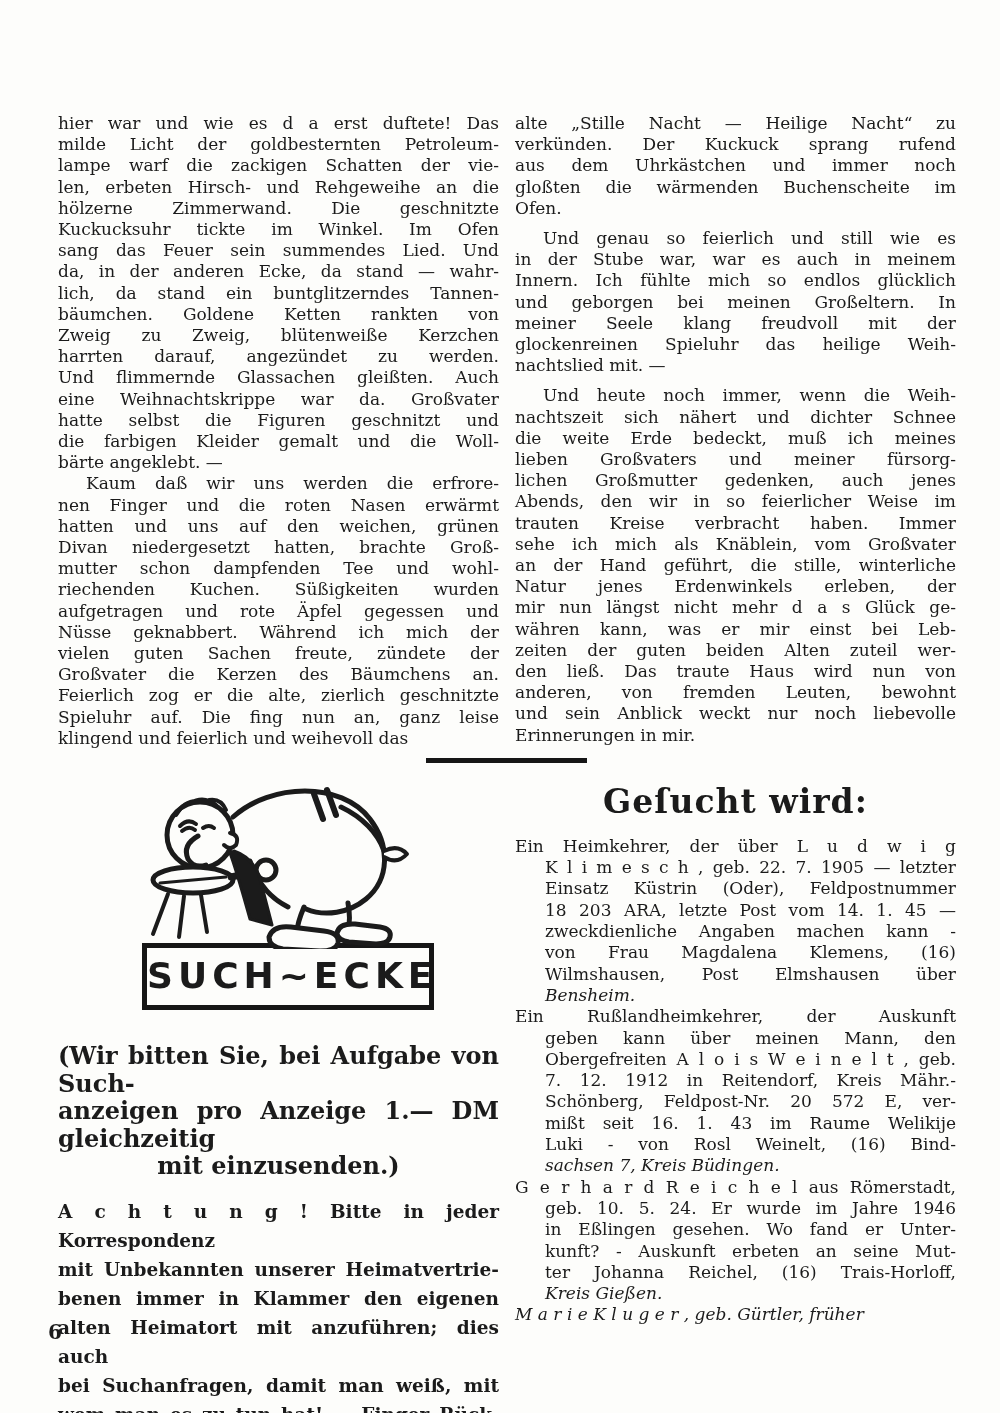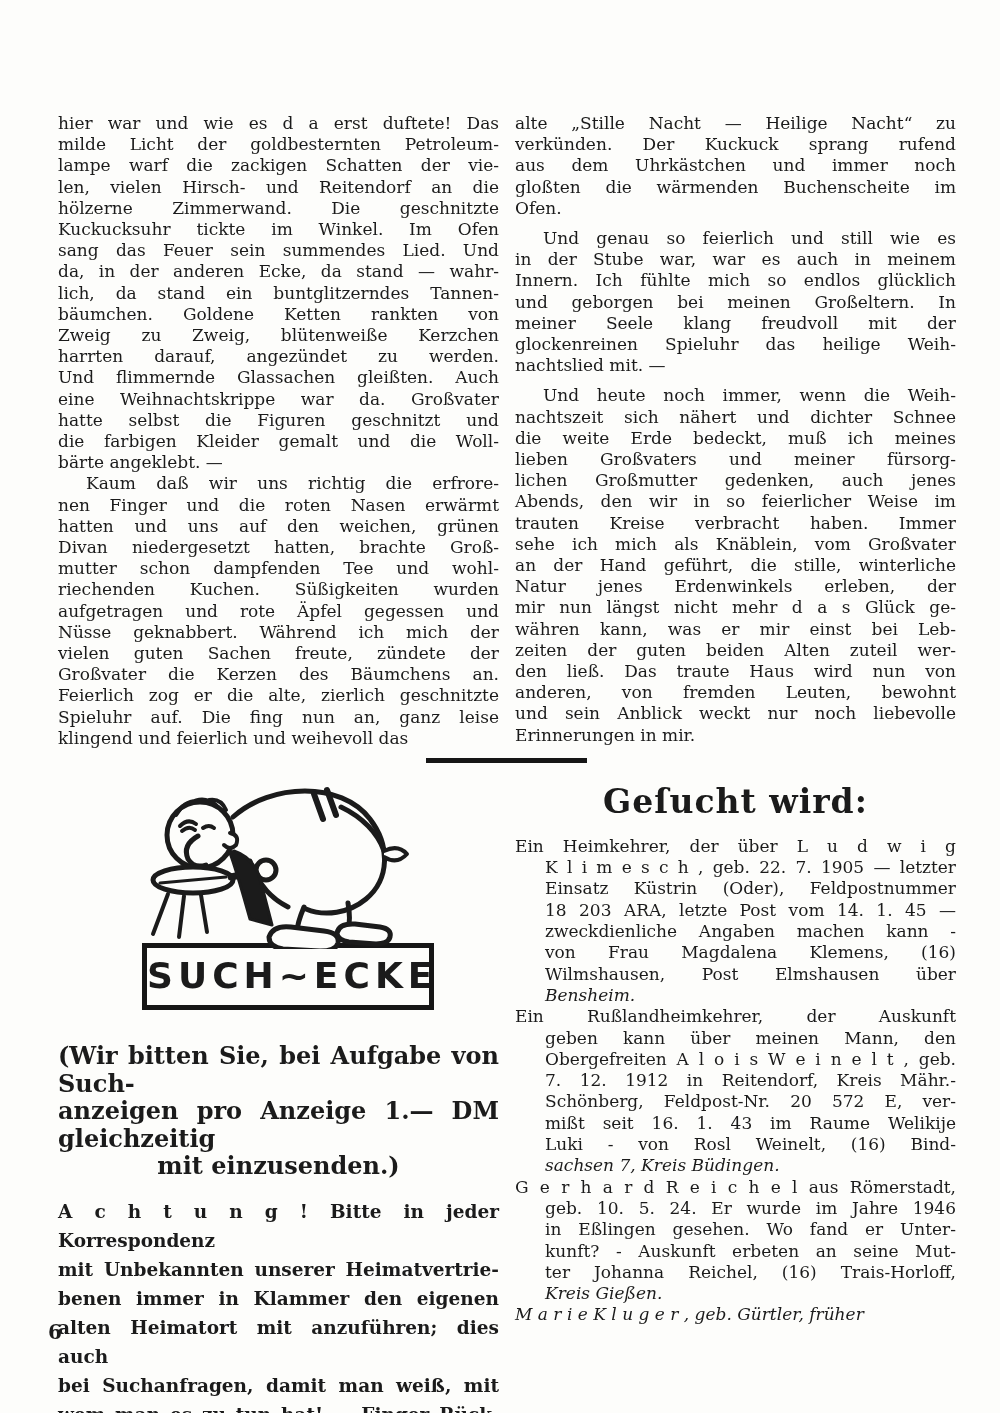--- a/index.html
+++ b/index.html
@@ -67,37 +67,37 @@
 </head>
 <body>
 
 <div class="page">
 
   <div class="col col-left">
     <div class="story-para">
         <div class="tline">hier war und wie es d a erst duftete! Das</div>
         <div class="tline">milde Licht der goldbesternten Petroleum-</div>
         <div class="tline">lampe warf die zackigen Schatten der vie-</div>
-        <div class="tline">len, vielen Hirsch- und Reitendorf an die</div>
+        <div class="tline">len, erbeten Hirsch- und Rehgeweihe an die</div>
         <div class="tline">hölzerne Zimmerwand. Die geschnitzte</div>
         <div class="tline">Kuckucksuhr tickte im Winkel. Im Ofen</div>
         <div class="tline">sang das Feuer sein summendes Lied. Und</div>
         <div class="tline">da, in der anderen Ecke, da stand — wahr-</div>
         <div class="tline">lich, da stand ein buntglitzerndes Tannen-</div>
         <div class="tline">bäumchen. Goldene Ketten rankten von</div>
         <div class="tline">Zweig zu Zweig, blütenweiße Kerzchen</div>
         <div class="tline">harrten darauf, angezündet zu werden.</div>
         <div class="tline">Und flimmernde Glassachen gleißten. Auch</div>
         <div class="tline">eine Weihnachtskrippe war da. Großvater</div>
         <div class="tline">hatte selbst die Figuren geschnitzt und</div>
         <div class="tline">die farbigen Kleider gemalt und die Woll-</div>
         <div class="tline">bärte angeklebt. —</div>
       </div>
     <div class="story-para indent-first">
-        <div class="tline">Kaum daß wir uns richtig die erfrore-</div>
+        <div class="tline">Kaum daß wir uns werden die erfrore-</div>
         <div class="tline">nen Finger und die roten Nasen erwärmt</div>
         <div class="tline">hatten und uns auf den weichen, grünen</div>
         <div class="tline">Divan niedergesetzt hatten, brachte Groß-</div>
         <div class="tline">mutter schon dampfenden Tee und wohl-</div>
         <div class="tline">riechenden Kuchen. Süßigkeiten wurden</div>
         <div class="tline">aufgetragen und rote Äpfel gegessen und</div>
         <div class="tline">Nüsse geknabbert. Während ich mich der</div>
         <div class="tline">vielen guten Sachen freute, zündete der</div>
         <div class="tline">Großvater die Kerzen des Bäumchens an.</div>
         <div class="tline">Feierlich zog er die alte, zierlich geschnitzte</div>

